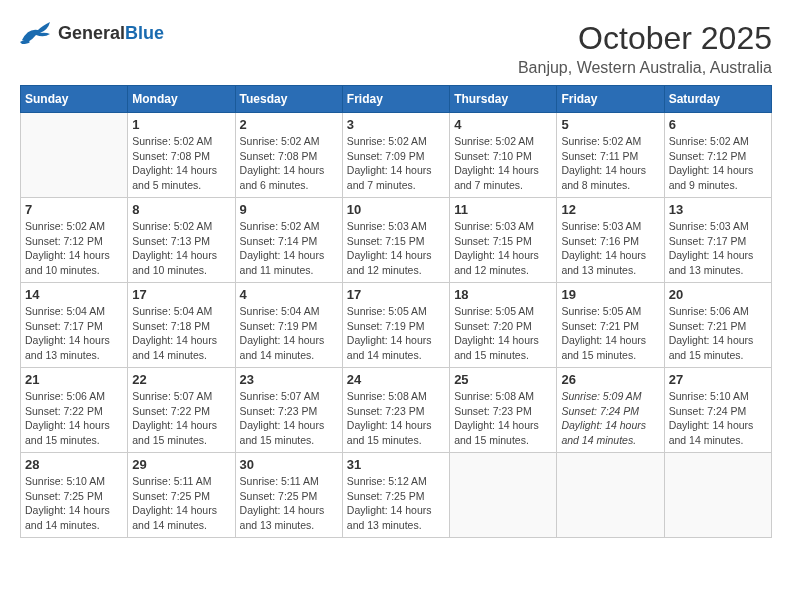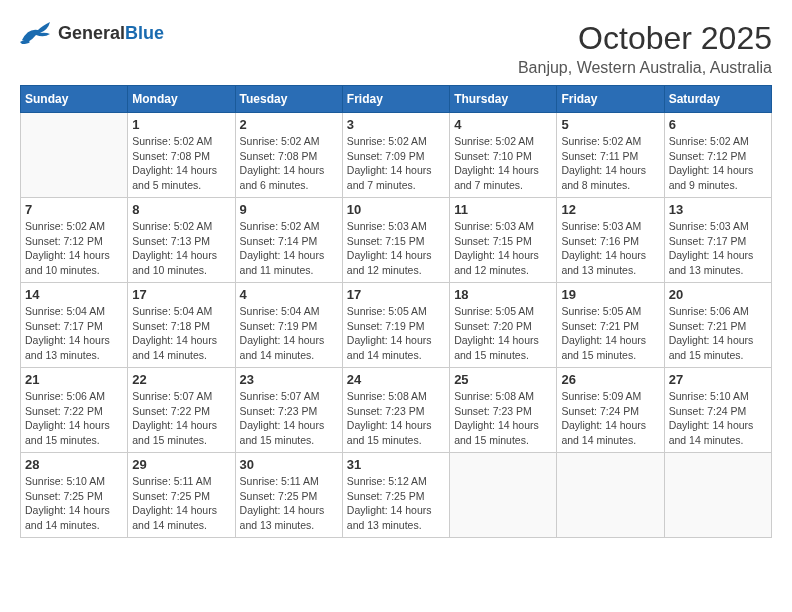--- a/index.html
+++ b/index.html
@@ -292,21 +292,21 @@
         </td>
         <td>
           <span class="day-number">25</span>
           <div class="day-info" style="white-space: pre-line;">Sunrise: 5:08 AM
 Sunset: 7:23 PM
 Daylight: 14 hours
 and 15 minutes.</div>
         </td>
         <td>
           <span class="day-number">26</span>
-          <div class="day-info" style="white-space: pre-line;">Sunrise: 5:09 AM
+          <div class="day-info" style="white-space: pre-line; font-style: italic;">Sunrise: 5:09 AM
 Sunset: 7:24 PM
 Daylight: 14 hours
 and 14 minutes.</div>
         </td>
         <td>
           <span class="day-number">27</span>
           <div class="day-info" style="white-space: pre-line;">Sunrise: 5:10 AM
 Sunset: 7:24 PM
 Daylight: 14 hours
 and 14 minutes.</div>

